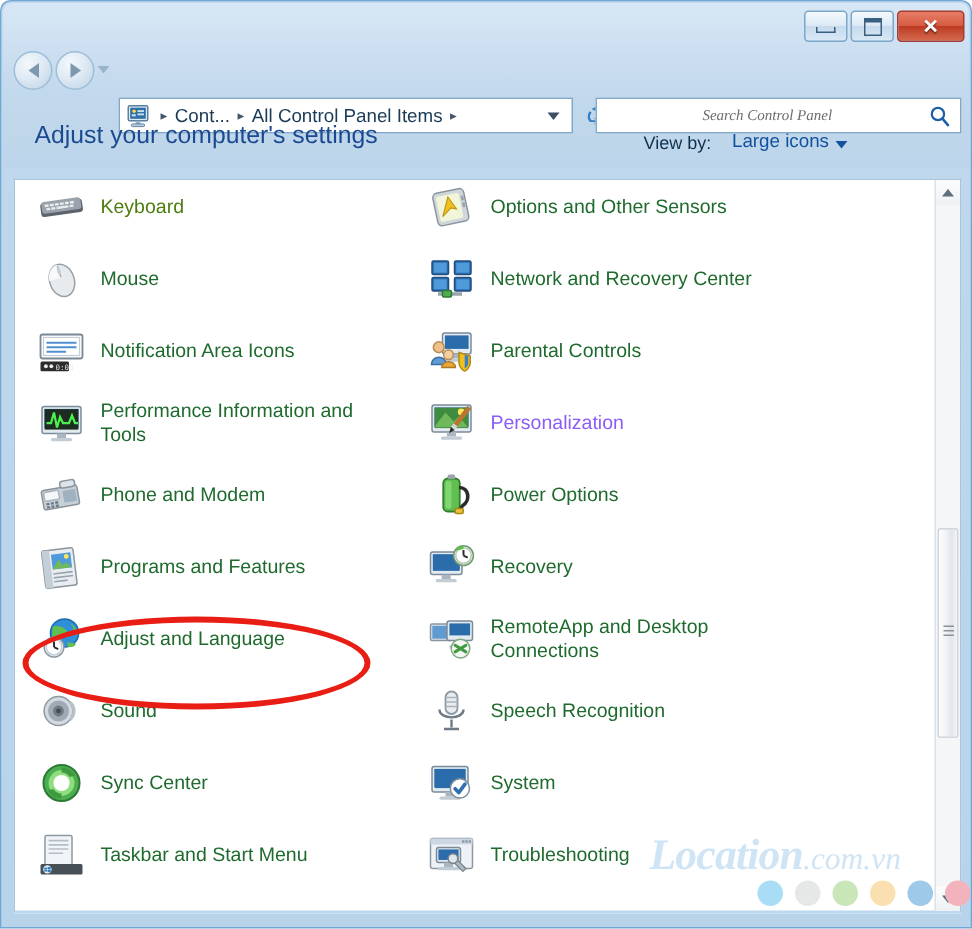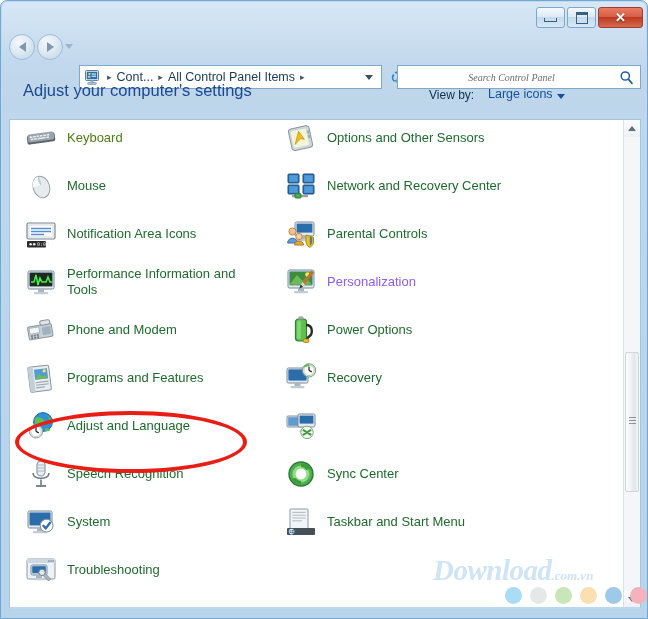--- a/index.html
+++ b/index.html
@@ -351,22 +351,22 @@
   #wm-main {
     font-family: "Liberation Serif", serif;
     font-size: 29px;
     font-weight: bold;
     font-style: italic;
     color: #cfe4f5;
     letter-spacing: -0.5px;
   }
   #wm-suffix {
     font-family: "Liberation Serif", serif;
-    font-size: 13px;
-    font-weight: bold;
+    font-size: 21px;
+    font-weight: normal;
     font-style: italic;
     color: #cfe4f5;
   }
   #wm-dots {
     position: absolute;
     left: 504px; top: 586px;
     display: flex;
     gap: 8px;
     z-index: 25;
     pointer-events: none;
@@ -655,20 +655,31 @@
           <span class="cpicon"><svg width="34" height="34" viewBox="0 0 34 34">
       <rect x="3" y="7" width="14" height="11" rx="1" fill="#dfe6ec" stroke="#8a949c"></rect>
       <rect x="4.2" y="8.2" width="11.6" height="8.6" fill="#5f9ad0"></rect>
       <rect x="14" y="5" width="17" height="13" rx="1.5" fill="#e3eaf0" stroke="#7b8b99" stroke-width="1"></rect>
      <rect x="15.6" y="6.6" width="13.8" height="8" fill="#2b6dab"></rect>
      <rect x="19.5" y="18" width="6" height="3" fill="#aab7c2"></rect>
      <rect x="15.5" y="21" width="14" height="2.2" rx="1" fill="#c2ccd4"></rect>
       <circle cx="23" cy="23.4" r="6.2" fill="#f2f7f2" stroke="#7fa87f"></circle>
       <path d="M19.4 21.2 L26.6 25.6 M26.6 21.2 L19.4 25.6" stroke="#3f9a3f" stroke-width="2" stroke-linecap="round"></path>
             </svg></span>
+          <span class="cplabel" style="color: rgb(31, 107, 46);">RemoteApp and Desktop Connections</span>
+        </div>
+        <div class="cpitem col-left">
+          <span class="cpicon"><svg width="34" height="34" viewBox="0 0 34 34">
+      <circle cx="15" cy="17" r="9.6" fill="#d4dae0" stroke="#8d99a3"></circle>
+      <circle cx="15" cy="17" r="7" fill="#9faab4"></circle>
+      <circle cx="15" cy="17" r="3.6" fill="#6e7a85"></circle>
+      <circle cx="15" cy="17" r="1.6" fill="#444c53"></circle>
+      <path d="M23.4 10.4 C27.4 14 27.4 20 23.4 23.6 L22 22.2 C25 19.4 25 14.6 22 11.8 z" fill="#b7c1c9"></path>
+            </svg></span>
+          <span class="cplabel" style="color: rgb(31, 107, 46);">Sound</span>
         </div>
         <div class="cpitem col-right">
           <span class="cpicon"><svg width="34" height="34" viewBox="0 0 34 34">
       <rect x="13" y="4" width="8" height="15" rx="4" fill="#e9edf0" stroke="#8d99a3" stroke-width="1.2"></rect>
       <g stroke="#a9b3bb" stroke-width=".9">
         <line x1="13" y1="8" x2="21" y2="8"></line>
                 <line x1="13" y1="11" x2="21" y2="11"></line>
         <line x1="13" y1="14" x2="21" y2="14"></line>
       </g>
       <path d="M9 16 C9 23 25 23 25 16" fill="none" stroke="#6e7a85" stroke-width="1.6"></path>
@@ -750,21 +761,21 @@
       </div>
       <div class="sb-arrow" id="sb-down">
         <span class="sb-tri-down"></span>
       </div>
     </div>
   </div>
 
   <div id="annotation" style="border-color: rgb(232, 29, 20);"></div>
 
   <div id="watermark">
-    <span id="wm-main" style="color: rgb(207, 228, 245);">Download</span><span id="wm-suffix" style="color: rgb(207, 228, 245);">.com.vn</span>
+    <span id="wm-main" style="color: rgb(207, 228, 245);">Location</span><span id="wm-suffix" style="color: rgb(207, 228, 245);">.com.vn</span>
   </div>
   <div id="wm-dots">
       <span class="wm-dot" style="background: rgb(169, 220, 245);"></span>
       <span class="wm-dot" style="background: rgb(230, 232, 232);"></span>
       <span class="wm-dot" style="background: rgb(200, 230, 184);"></span>
       <span class="wm-dot" style="background: rgb(250, 223, 176);"></span>
       <span class="wm-dot" style="background: rgb(158, 201, 232);"></span>
       <span class="wm-dot" style="background: rgb(243, 179, 189);"></span>
     </div>
 </div>

